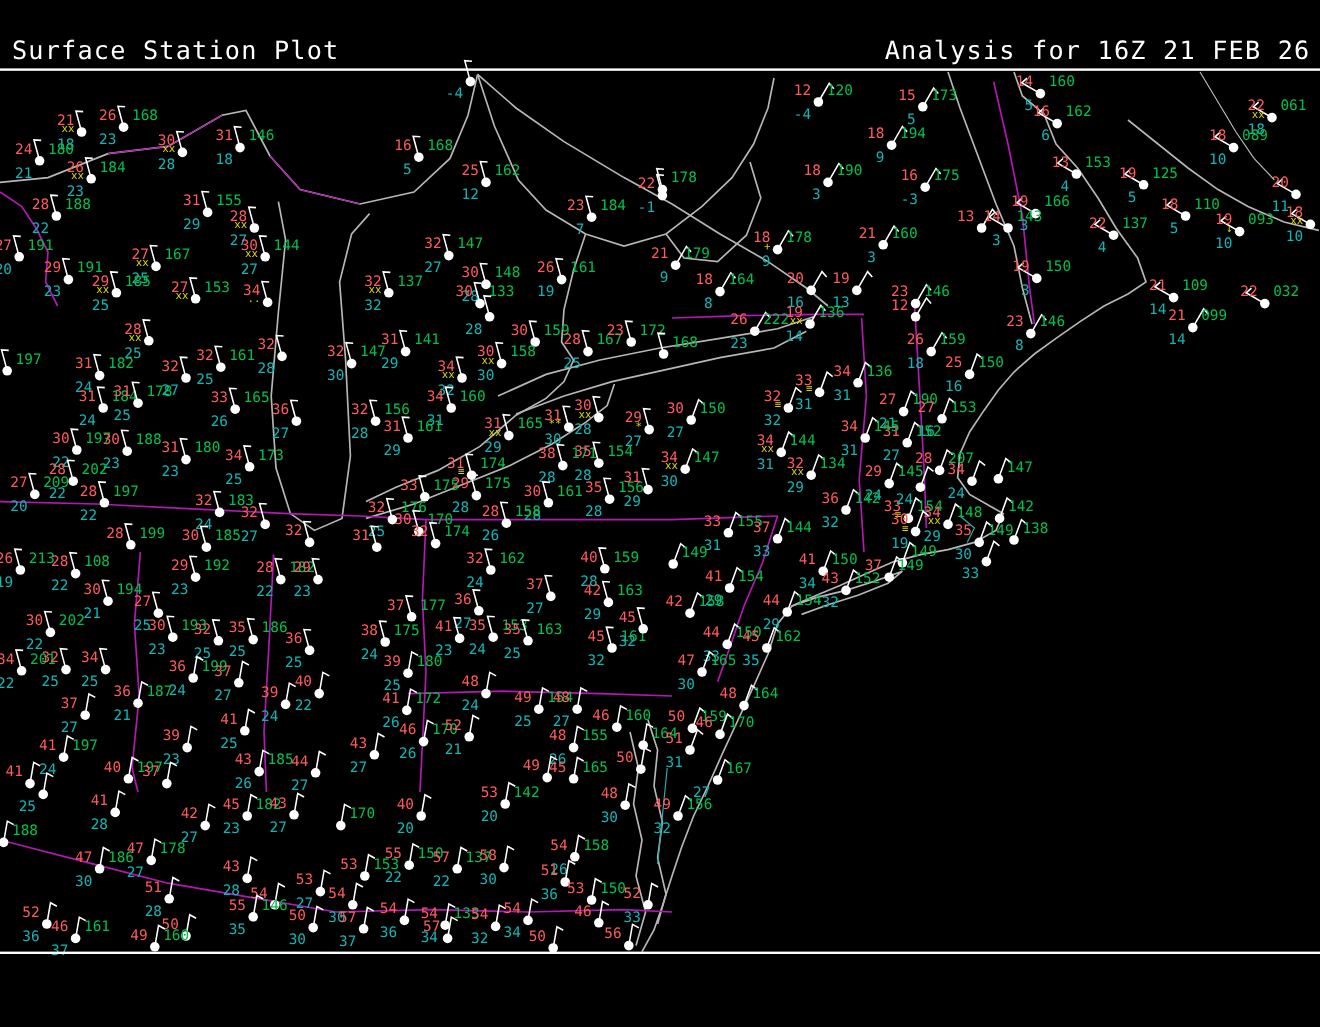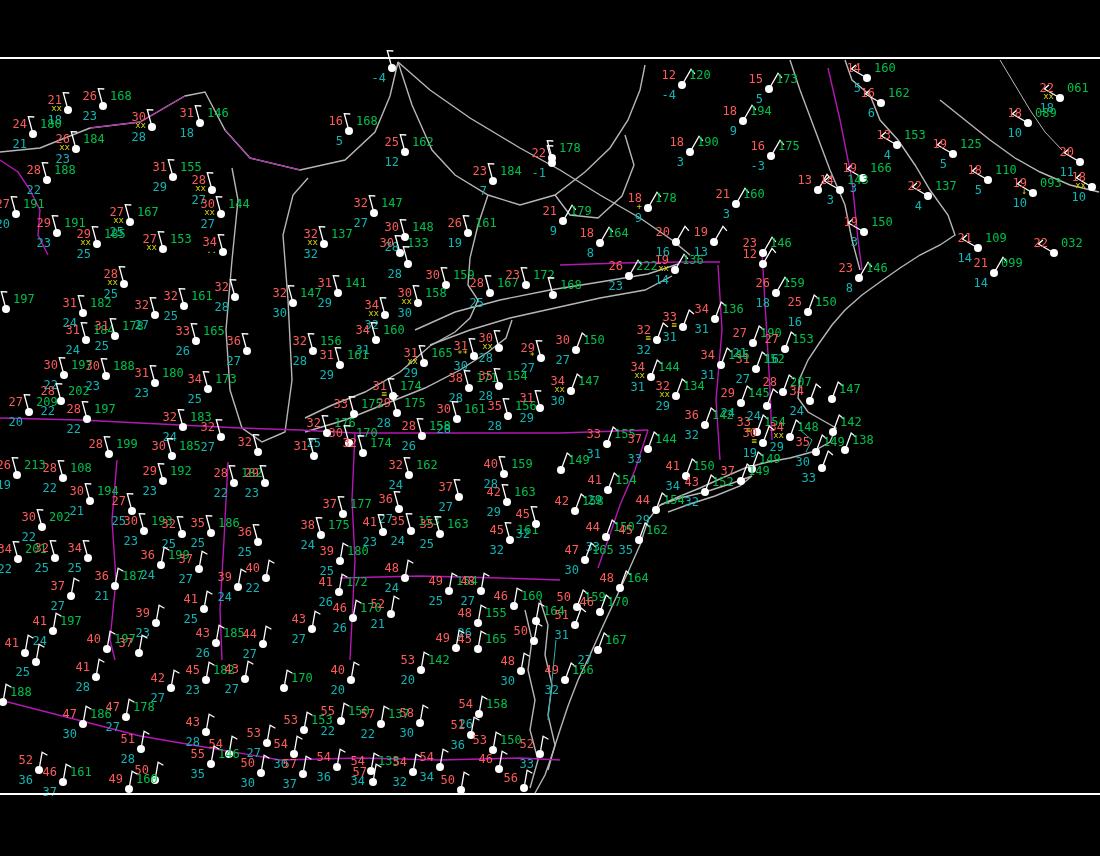--- a/index.html
+++ b/index.html
@@ -22,20 +22,22 @@
   #credit{position:absolute;right:0;bottom:0;height:27px;width:210px;
           background:linear-gradient(90deg,#000 0%,#4a0404 18%,#8c1212 45%,#b81c1c 75%,#6b0a0a 100%);
           display:flex;align-items:center;justify-content:flex-end;gap:12px;padding-right:8px;box-sizing:border-box;
           font-family:"DejaVu Serif",serif;font-style:italic;font-weight:bold;font-size:13px;color:#fff;}
   #credit .dept{color:#fceaea;}
 </style>
 </head>
 <body>
 
 <div id="screen">
+  <div class="title" id="title-left">Surface Station Plot</div>
+  <div class="title" id="title-right">Analysis for 16Z 21 FEB 26</div>
   <div class="hline" id="top-line" style="top:57px;"></div>
   <svg id="map-svg" width="1100" height="856" xmlns="http://www.w3.org/2000/svg">
       <polyline points="0,152 40,148 90,128 140,122 185,96 205,92 225,130 250,158 300,170 345,160 375,132 390,96 398,62" fill="none" stroke="#b6b6b6" stroke-width="1.4"></polyline>
       <polyline points="232,168 238,200 232,260 226,330 230,390 242,428 262,442 285,432 292,380 288,300 283,235 293,195 308,178" fill="none" stroke="#b6b6b6" stroke-width="1.4"></polyline>
       <polyline points="398,62 412,105 432,150 455,175 488,195 520,205 555,195 585,172 610,148 628,120 640,90 645,65" fill="none" stroke="#b6b6b6" stroke-width="1.4"></polyline>
       <polyline points="555,195 570,215 598,218 622,196 634,165 625,135" fill="none" stroke="#b6b6b6" stroke-width="1.4"></polyline>
       <polyline points="488,195 478,225 470,258 468,285 478,300 470,318 455,332 430,346 400,372 365,392 330,406 305,418" fill="none" stroke="#b6b6b6" stroke-width="1.4"></polyline>
       <polyline points="305,432 345,420 385,404 425,388 460,370 488,352 506,338 512,320" fill="none" stroke="#b6b6b6" stroke-width="1.4"></polyline>
       <polyline points="430,345 470,330 510,318 555,308 600,298 645,290 672,276" fill="none" stroke="#b6b6b6" stroke-width="1.4"></polyline>
       <polyline points="415,330 455,312 500,300 550,290 600,282 648,274 678,264" fill="none" stroke="#b6b6b6" stroke-width="1.4"></polyline>

